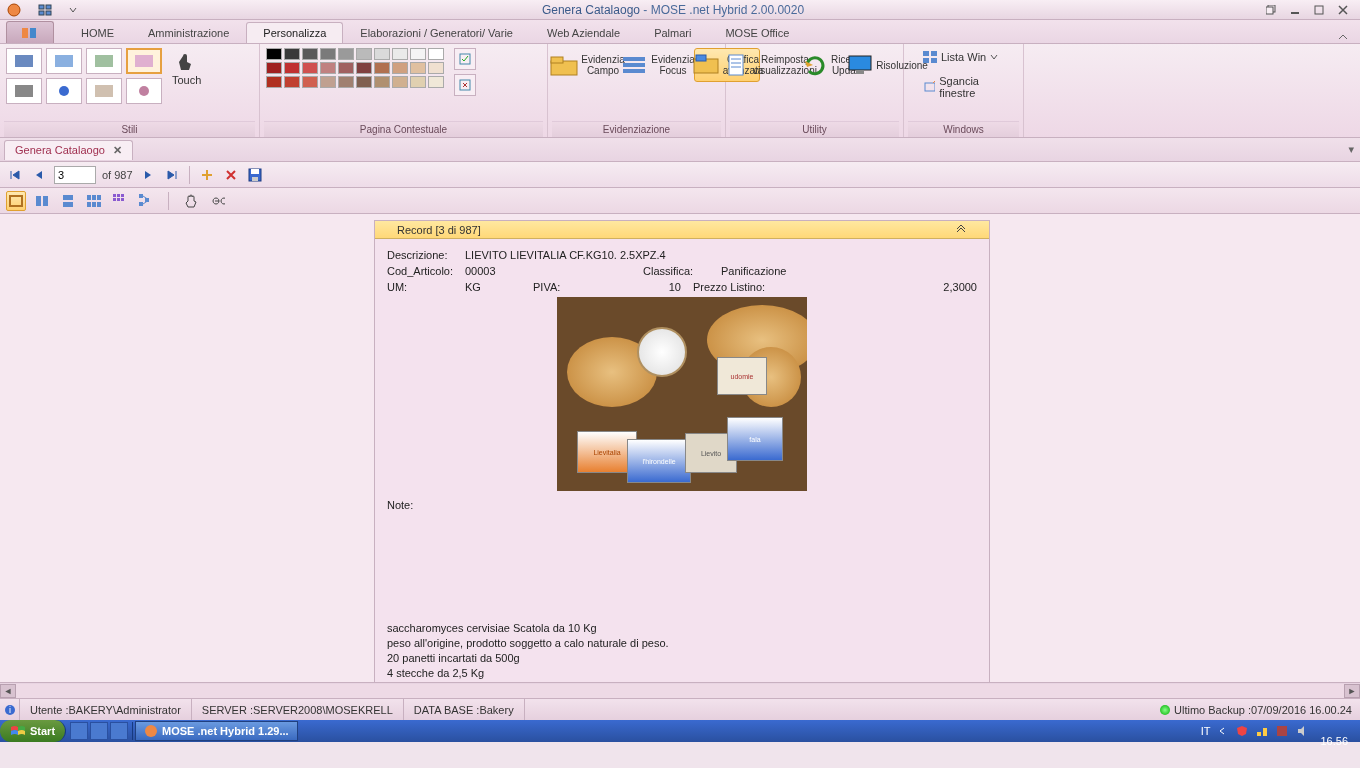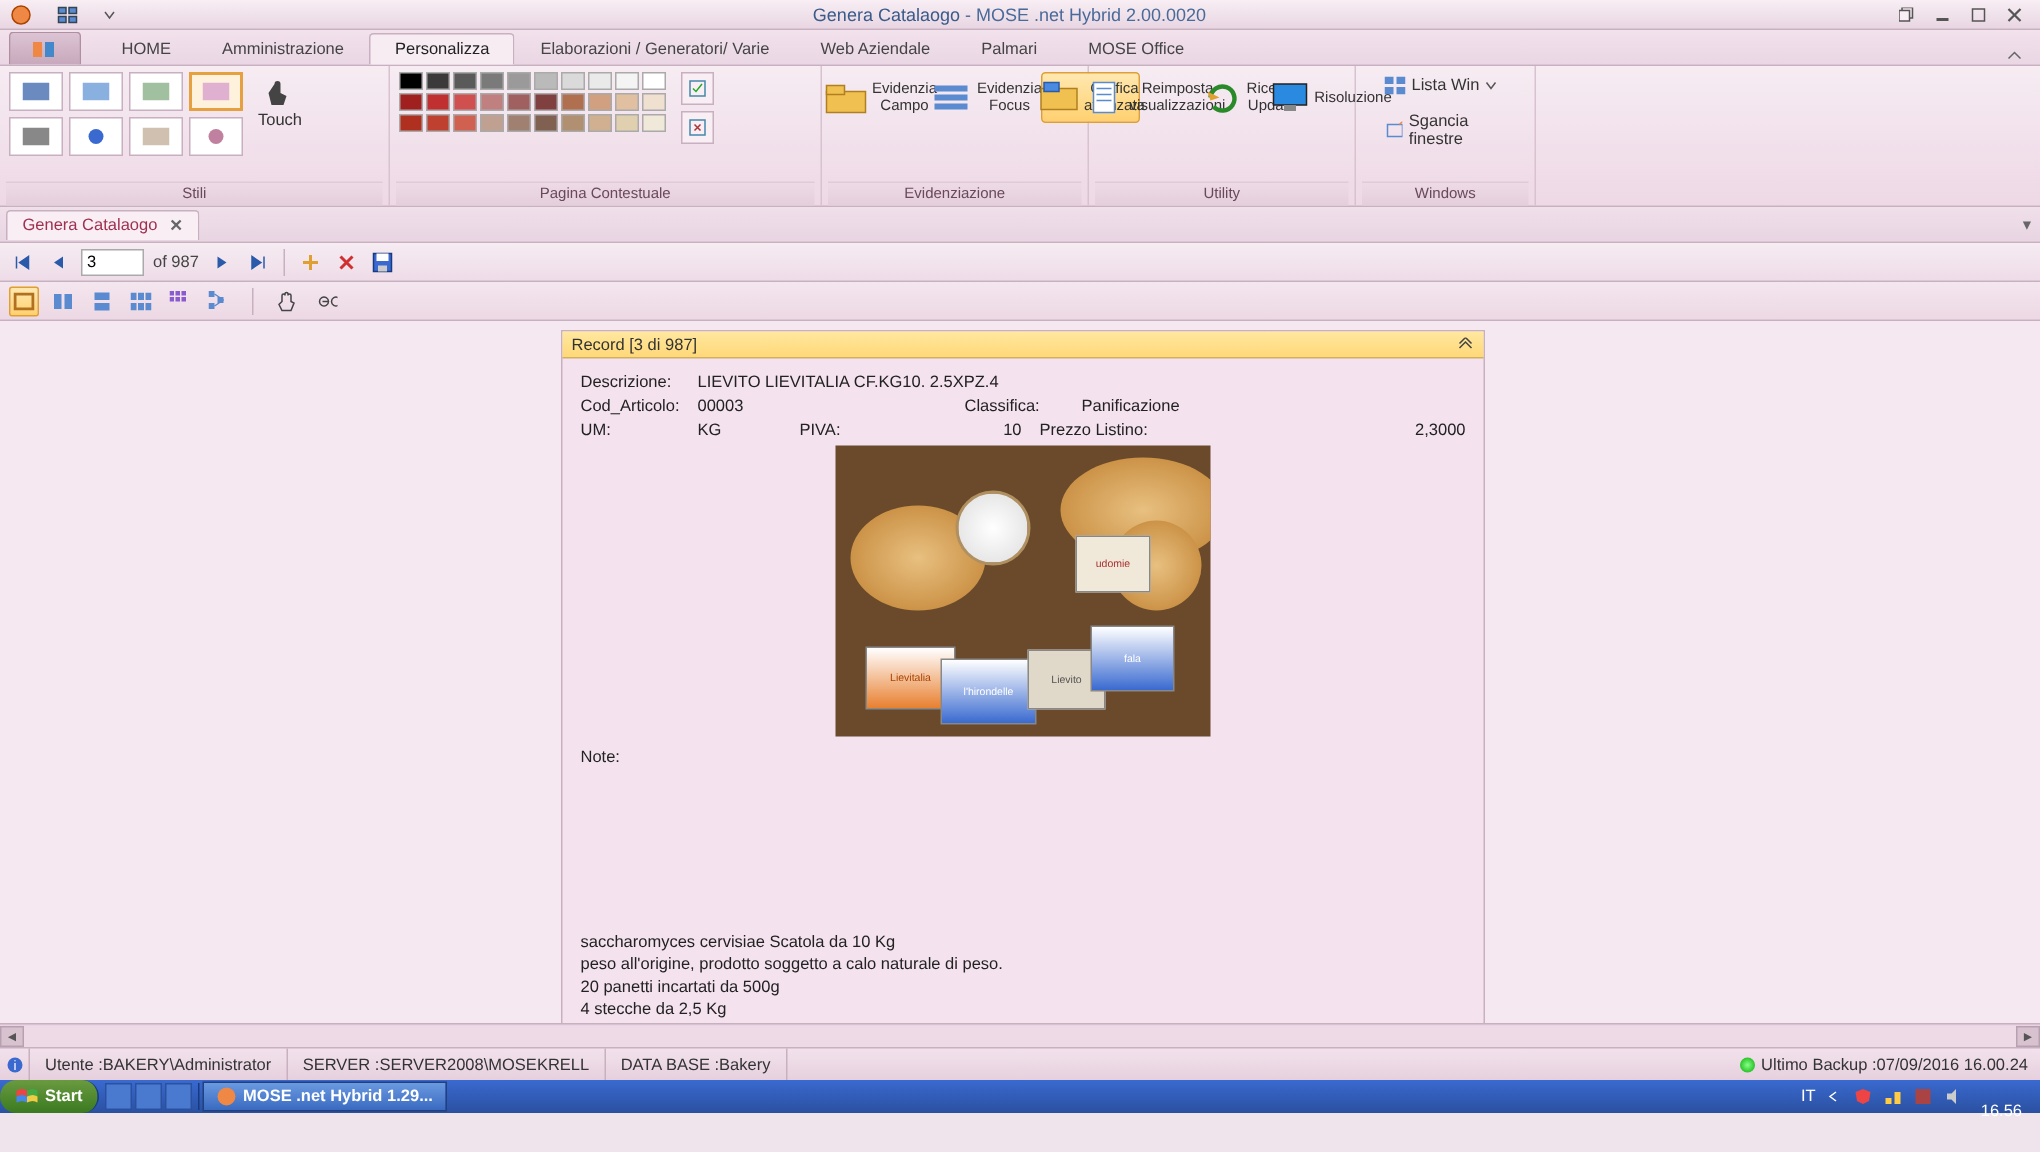--- a/index.html
+++ b/index.html
@@ -54,21 +54,21 @@
 .navbar .sep { width:1px; height:18px; background:#c8b0c0; margin:0 2px;}
 
 
 .viewbar { height:26px; background:linear-gradient(#f4e6ee,#ecd8e4); border-bottom:1px solid #c8b0c0; display:flex; align-items:center; padding:0 6px; gap:6px;}
 .view-btn { width:20px; height:20px; display:flex;align-items:center;justify-content:center; border:1px solid transparent; border-radius:2px;}
 .view-btn.sel { background:linear-gradient(#ffe8b0,#ffd070); border-color:#e0a030;}
 
 
 .content { position:relative; height: calc(768px - 28px - 24px - 94px - 24px - 26px - 26px - 18px - 22px - 22px); background:#f6e8f0; overflow:hidden;}
 .record-panel { position:absolute; left:374px; top:6px; width:616px; height:472px; background:#f4e2ee; border:1px solid #c8b0c0;}
-.record-hdr { height:18px; background:linear-gradient(#ffe8a0,#ffd878); border-bottom:1px solid #d0b060; display:flex; align-items:center; padding:0 6px; font-size:11px; color:#333;}
+.record-hdr { height:18px; background:linear-gradient(#ffe8a0,#ffd878); border-bottom:1px solid #d0b060; display:flex; align-items:center; padding:0 22px; font-size:11px; color:#333;}
 .record-hdr .coll { margin-left:auto; color:#555;}
 .record-body { padding:10px 12px; font-size:11px; color:#222;}
 .frow { display:flex; margin-bottom:4px; gap:8px;}
 .flab { width:70px;}
 .fval { }
 .prod-img { width:250px; height:194px; margin:4px auto 8px; display:block; background:#6a4a2a; position:relative; overflow:hidden;}
 
 .prod-img .bread { position:absolute; border-radius:50%; background: radial-gradient(#e8c080,#c08030);}
 .prod-img .box { position:absolute; background:#fff; border:1px solid #888; font-size:7px; overflow:hidden; display:flex;align-items:center;justify-content:center;}
 .notes { margin-top:6px;}

